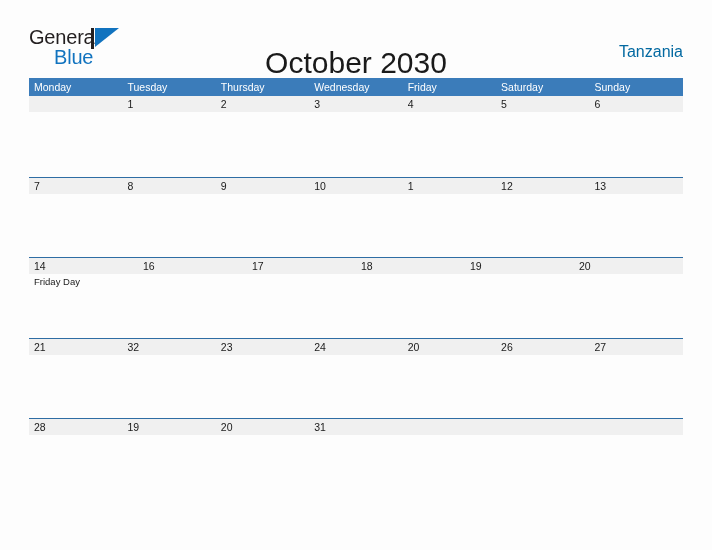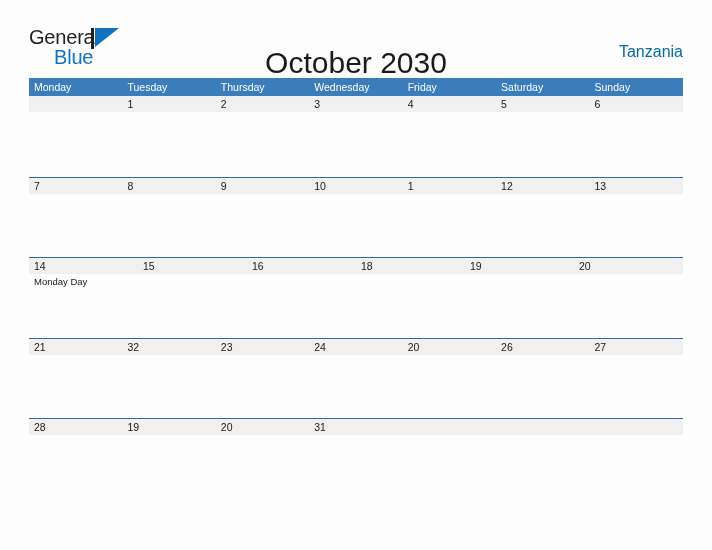--- a/index.html
+++ b/index.html
@@ -279,32 +279,32 @@
             </div>
             <div class="day-events"></div>
           </div>
         </div>
         <div class="week-row">
           <div class="day-cell">
             <div class="day-band">
               <span class="day-num">14</span>
             </div>
             <div class="day-events">
-              <div class="event">Monday Day</div>
-            </div>
-          </div>
-          <div class="day-cell">
-            <div class="day-band">
-              <span class="day-num">15</span>
-            </div>
-            <div class="day-events"></div>
+              <div class="event">Friday Day</div>
+            </div>
           </div>
           <div class="day-cell">
             <div class="day-band">
               <span class="day-num">16</span>
+            </div>
+            <div class="day-events"></div>
+          </div>
+          <div class="day-cell">
+            <div class="day-band">
+              <span class="day-num">17</span>
             </div>
             <div class="day-events"></div>
           </div>
           <div class="day-cell">
             <div class="day-band">
               <span class="day-num">18</span>
             </div>
             <div class="day-events"></div>
           </div>
           <div class="day-cell">

